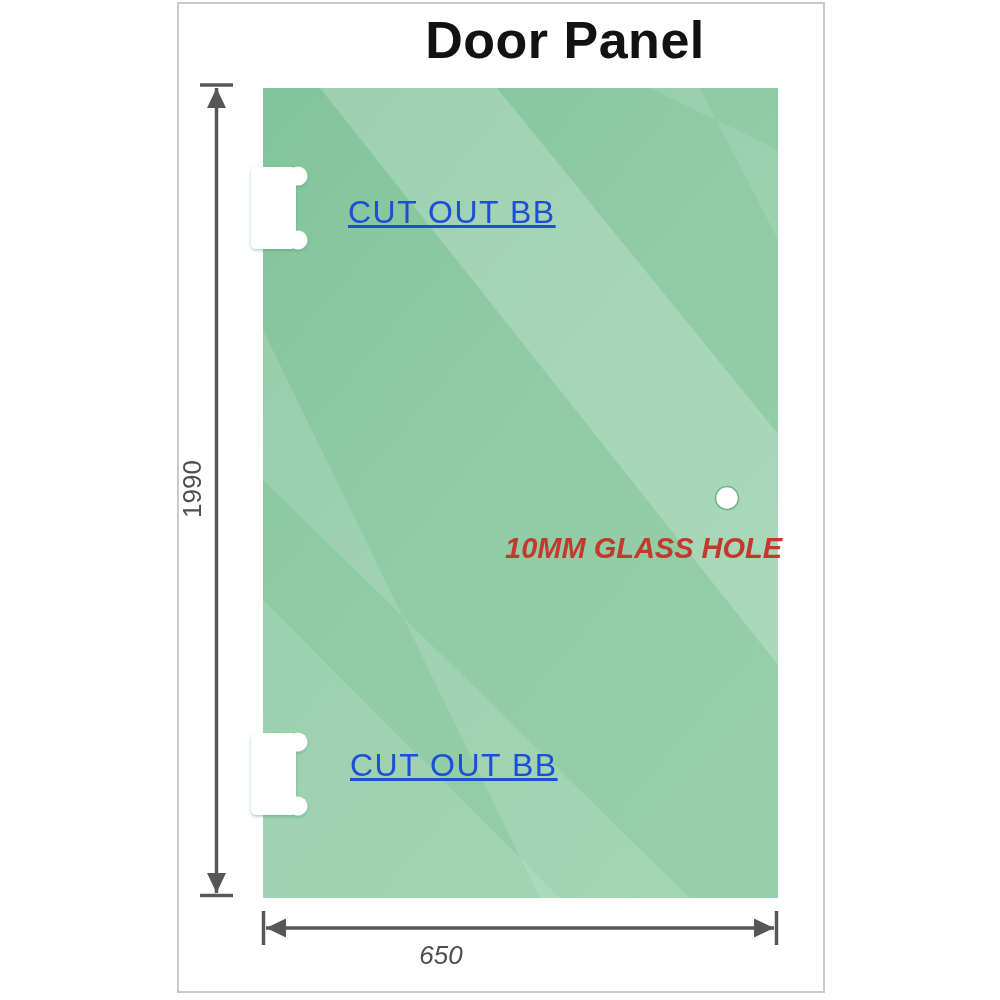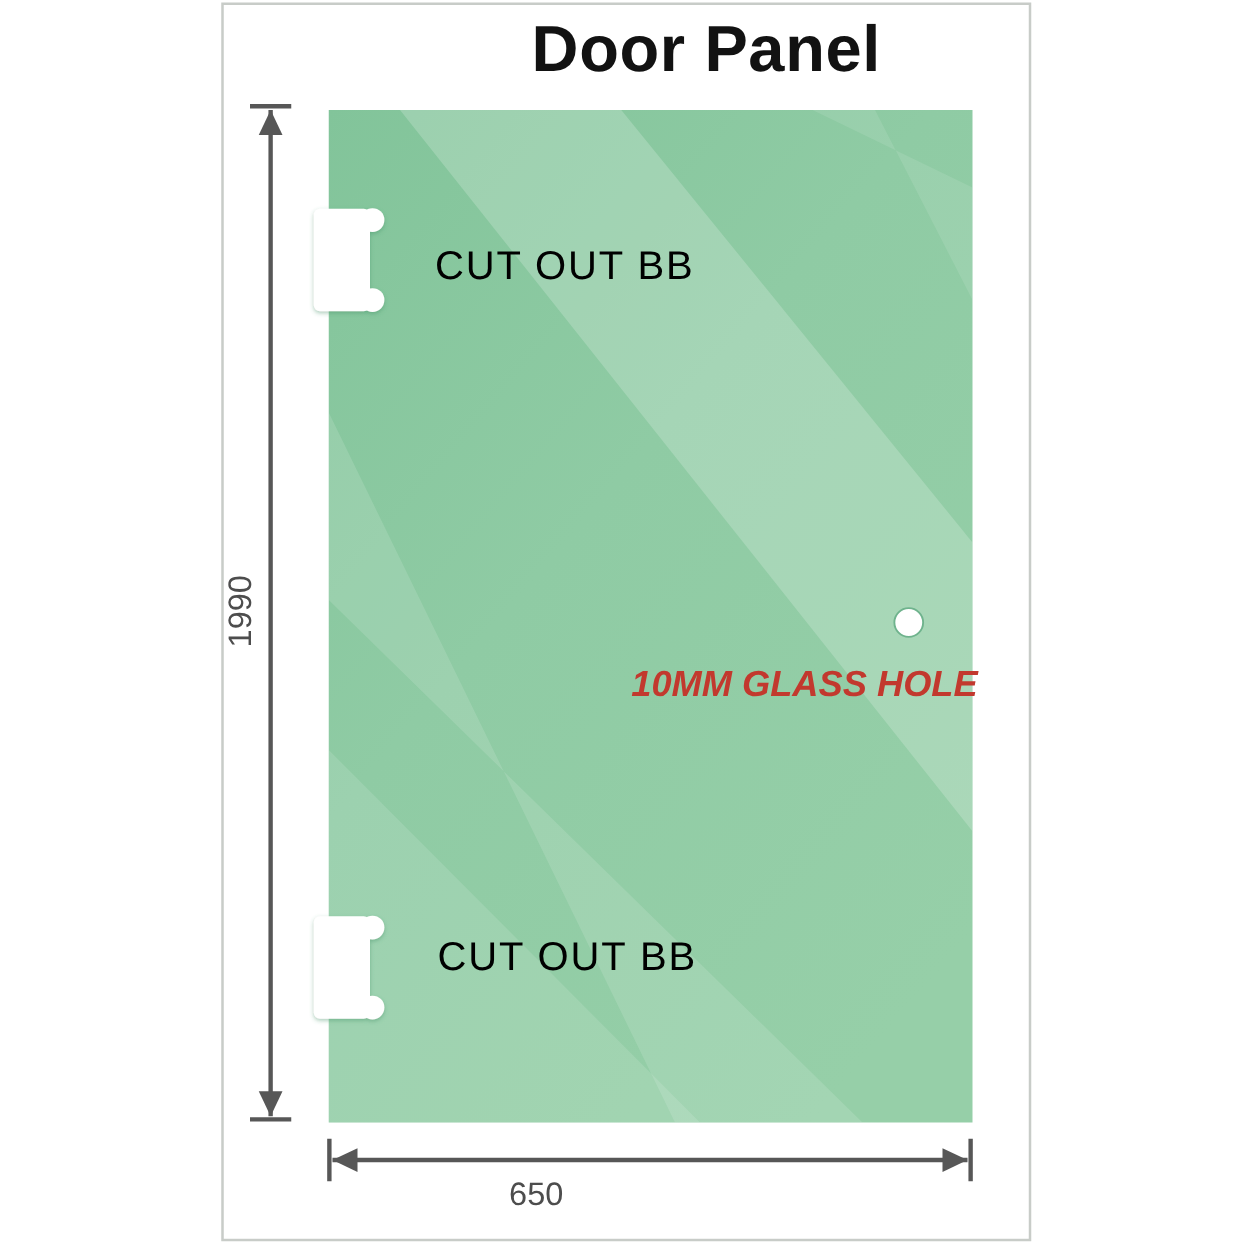--- a/index.html
+++ b/index.html
@@ -42,23 +42,24 @@
     font-weight: bold;
     letter-spacing: 0.5px;
     color: #121212;
     line-height: 1.0;
   }
   .cutout-label {
     position: absolute;
     font-size: 32px;
     font-weight: 400;
     letter-spacing: 1.5px;
-    color: #000000;
+    color: #1d4ed8;
     line-height: 1.0;
     white-space: nowrap;
+    text-decoration: underline;
   }
   .cutout-label.top { left: 348px; top: 196px; }
   .cutout-label.bottom { left: 350px; top: 749px; }
   .hole-label {
     position: absolute;
     left: 505px;
     top: 533px;
     width: 210px;
     text-align: right;
     font-size: 29px;
@@ -77,24 +78,25 @@
     white-space: nowrap;
   }
   .dim-label.height {
     left: 132px;
     top: 474px;
     width: 120px;
     height: 30px;
     transform: rotate(-90deg);
   }
   .dim-label.width {
-    left: 379px;
+    left: 391px;
     top: 940px;
     width: 100px;
     height: 30px;
+    font-style: italic;
   }
 </style>
 </head>
 <body>
 
 <div class="canvas">
 
   <div class="frame"></div>
 
   <svg class="drawing-svg" viewBox="0 0 1000 1000">

